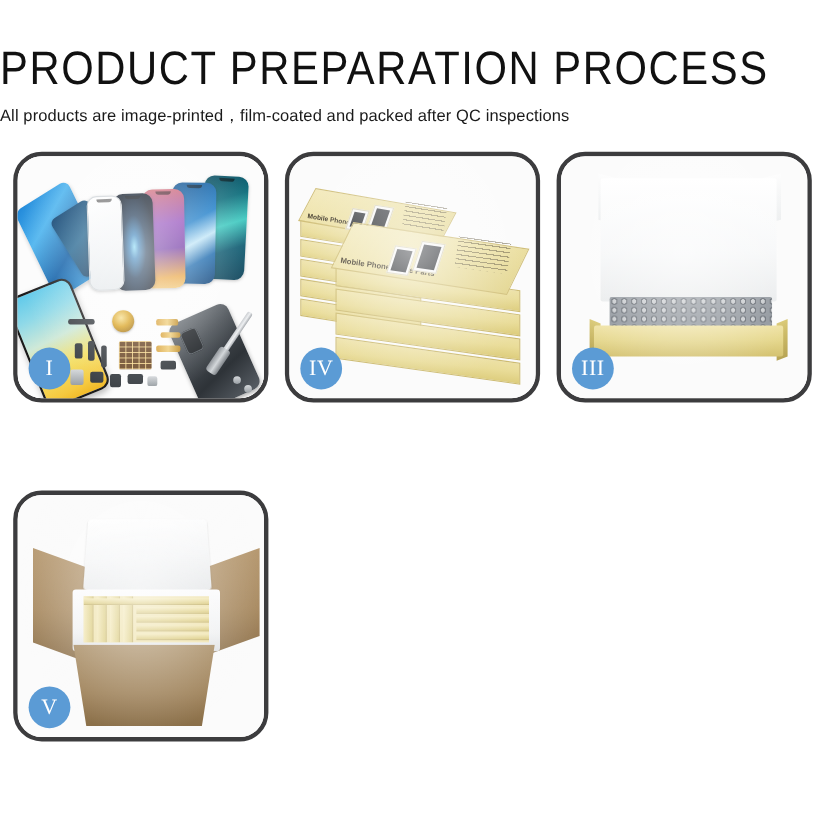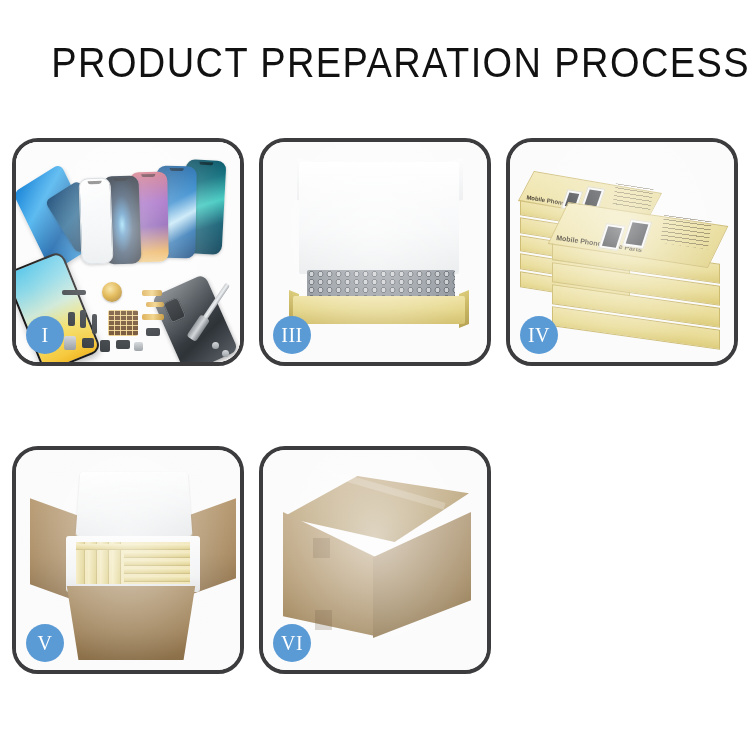--- a/index.html
+++ b/index.html
@@ -18,21 +18,21 @@
     height: 750px;
     background: #ffffff;
   }
 
   
   .header {
     position: absolute;
     top: 38px;
     left: 0;
     width: 750px;
-    text-align: right;
+    text-align: left;
   }
 
   .main-title {
     font-family: "Liberation Sans", sans-serif;
     font-size: 38px;
     font-weight: 400;
     letter-spacing: 1.4px;
     color: #111111;
     line-height: 44px;
     white-space: nowrap;
@@ -384,20 +384,21 @@
     pointer-events: none;
   }
 </style>
 </head>
 <body>
 
 <div class="page">
 
   <div class="header">
     <div class="main-title">PRODUCT PREPARATION PROCESS</div>
+    <div class="sub-title">All products are image-printed，film-coated and packed after QC inspections</div>
   </div>
 
   <div class="grid">
 
     <div class="panel">
       <div class="panel-inner">
         <div class="p1-bg"></div>
 
         <div class="ph-blue-flat"></div>
         <div class="ph-blue-flat2"></div>
@@ -441,71 +442,71 @@
         <span class="part silver" style="left:206px; top:208px; width:7px; height:7px; border-radius:50%;"></span>
 
         <div class="glow"></div>
       </div>
       <div class="badge">I</div>
     </div>
 
 
     <div class="panel">
       <div class="panel-inner">
+        <div class="stack">
+
+          <div class="ybox" style="left:4px;  top:52px;  width:110px; height:16px; transform:skewY(9deg);"></div>
+          <div class="ybox" style="left:4px;  top:70px;  width:110px; height:16px; transform:skewY(9deg);"></div>
+          <div class="ybox" style="left:4px;  top:88px;  width:110px; height:16px; transform:skewY(9deg);"></div>
+          <div class="ybox" style="left:4px;  top:106px; width:110px; height:16px; transform:skewY(9deg);"></div>
+          <div class="ybox" style="left:4px;  top:124px; width:110px; height:16px; transform:skewY(9deg);"></div>
+
+          <div class="ybox-top" style="left:4px; top:26px; width:140px; height:30px; transform: skewX(-28deg) skewY(9deg);"></div>
+          <div class="box-label" style="left:10px; top:44px; font-size:6px; transform: rotate(9deg);">Mobile Phone Spare Parts</div>
+          <div class="box-thumb" style="left:48px; top:34px; width:16px; height:20px; transform: rotate(9deg) skewX(-10deg);">
+              <i></i>
+            </div>
+          <div class="box-thumb" style="left:68px; top:31px; width:18px; height:22px; transform: rotate(9deg) skewX(-10deg);">
+              <i></i>
+            </div>
+          <div class="box-lines" style="left:98px; top:30px; width:38px; height:22px; transform: rotate(9deg);"></div>
+
+          <div class="ybox" style="left:36px; top:96px;  width:168px; height:20px; transform:skewY(8deg);"></div>
+          <div class="ybox" style="left:36px; top:118px; width:168px; height:20px; transform:skewY(8deg);"></div>
+          <div class="ybox" style="left:36px; top:140px; width:168px; height:20px; transform:skewY(8deg);"></div>
+          <div class="ybox" style="left:36px; top:162px; width:168px; height:20px; transform:skewY(8deg);"></div>
+
+          <div class="ybox-top" style="left:36px; top:58px; width:172px; height:42px; transform: skewX(-26deg) skewY(8deg);"></div>
+          <div class="box-label" style="left:40px; top:84px; font-size:7px; transform: rotate(8deg);">Mobile Phone Spare Parts</div>
+          <div class="box-thumb" style="left:86px; top:68px; width:20px; height:26px; transform: rotate(8deg) skewX(-10deg);">
+              <i></i>
+            </div>
+          <div class="box-thumb" style="left:110px; top:64px; width:22px; height:28px; transform: rotate(8deg) skewX(-10deg);">
+              <i></i>
+            </div>
+          <div class="box-lines" style="left:146px; top:62px; width:48px; height:28px; transform: rotate(8deg);"></div>
+
+        </div>
+        <div class="glow"></div>
+      </div>
+      <div class="badge">IV</div>
+    </div>
+
+    <div class="panel">
+      <div class="panel-inner">
         <div class="p3-lid-l"></div>
         <div class="p3-lid-r"></div>
         <div class="p3-foam-back"></div>
         <div class="p3-bubbles"></div>
         <div class="p3-box-lipL"></div>
         <div class="p3-box-lipR"></div>
         <div class="p3-box-front"></div>
         <div class="glow"></div>
       </div>
       <div class="badge">III</div>
-    </div>
-
-    <div class="panel">
-      <div class="panel-inner">
-        <div class="stack">
-
-          <div class="ybox" style="left:4px;  top:52px;  width:110px; height:16px; transform:skewY(9deg);"></div>
-          <div class="ybox" style="left:4px;  top:70px;  width:110px; height:16px; transform:skewY(9deg);"></div>
-          <div class="ybox" style="left:4px;  top:88px;  width:110px; height:16px; transform:skewY(9deg);"></div>
-          <div class="ybox" style="left:4px;  top:106px; width:110px; height:16px; transform:skewY(9deg);"></div>
-          <div class="ybox" style="left:4px;  top:124px; width:110px; height:16px; transform:skewY(9deg);"></div>
-
-          <div class="ybox-top" style="left:4px; top:26px; width:140px; height:30px; transform: skewX(-28deg) skewY(9deg);"></div>
-          <div class="box-label" style="left:10px; top:44px; font-size:6px; transform: rotate(9deg);">Mobile Phone Spare Parts</div>
-          <div class="box-thumb" style="left:48px; top:34px; width:16px; height:20px; transform: rotate(9deg) skewX(-10deg);">
-              <i></i>
-            </div>
-          <div class="box-thumb" style="left:68px; top:31px; width:18px; height:22px; transform: rotate(9deg) skewX(-10deg);">
-              <i></i>
-            </div>
-          <div class="box-lines" style="left:98px; top:30px; width:38px; height:22px; transform: rotate(9deg);"></div>
-
-          <div class="ybox" style="left:36px; top:96px;  width:168px; height:20px; transform:skewY(8deg);"></div>
-          <div class="ybox" style="left:36px; top:118px; width:168px; height:20px; transform:skewY(8deg);"></div>
-          <div class="ybox" style="left:36px; top:140px; width:168px; height:20px; transform:skewY(8deg);"></div>
-          <div class="ybox" style="left:36px; top:162px; width:168px; height:20px; transform:skewY(8deg);"></div>
-
-          <div class="ybox-top" style="left:36px; top:58px; width:172px; height:42px; transform: skewX(-26deg) skewY(8deg);"></div>
-          <div class="box-label" style="left:40px; top:84px; font-size:7px; transform: rotate(8deg);">Mobile Phone Spare Parts</div>
-          <div class="box-thumb" style="left:86px; top:68px; width:20px; height:26px; transform: rotate(8deg) skewX(-10deg);">
-              <i></i>
-            </div>
-          <div class="box-thumb" style="left:110px; top:64px; width:22px; height:28px; transform: rotate(8deg) skewX(-10deg);">
-              <i></i>
-            </div>
-          <div class="box-lines" style="left:146px; top:62px; width:48px; height:28px; transform: rotate(8deg);"></div>
-
-        </div>
-        <div class="glow"></div>
-      </div>
-      <div class="badge">IV</div>
     </div>
 
     <div class="panel">
       <div class="panel-inner">
         <div class="p5-flapL"></div>
         <div class="p5-flapR"></div>
         <div class="p5-foam-lid"></div>
         <div class="p5-foam-body"></div>
         <div class="p5-inner">
           <span class="vl" style="left:0px;"></span>
@@ -517,27 +518,15 @@
           <span class="sl" style="top:18px; left:48px; width:66px;"></span>
           <span class="sl" style="top:26px; left:48px; width:66px;"></span>
           <span class="sl" style="top:34px; left:48px; width:66px;"></span>
         </div>
         <div class="p5-carton"></div>
         <div class="glow"></div>
       </div>
       <div class="badge">V</div>
     </div>
 
-    <div class="panel">
-      <div class="panel-inner">
-        <div class="p6-top"></div>
-        <div class="p6-left"></div>
-        <div class="p6-right"></div>
-        <div class="p6-seam"></div>
-        <span class="p6-tab" style="left:50px; top:88px;"></span>
-        <span class="p6-tab" style="left:52px; top:160px;"></span>
-        <div class="glow"></div>
-      </div>
-      <div class="badge">VI</div>
-    </div>
 
   </div>
 </div>
 
 </body></html>

